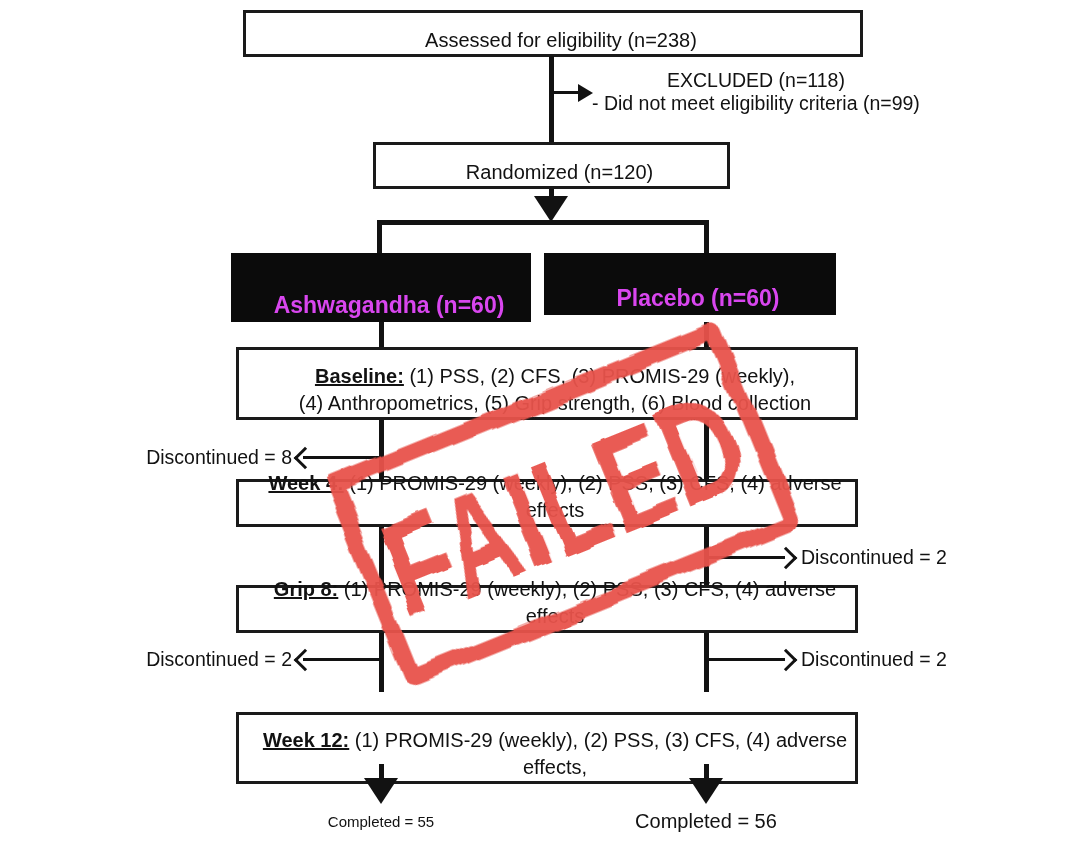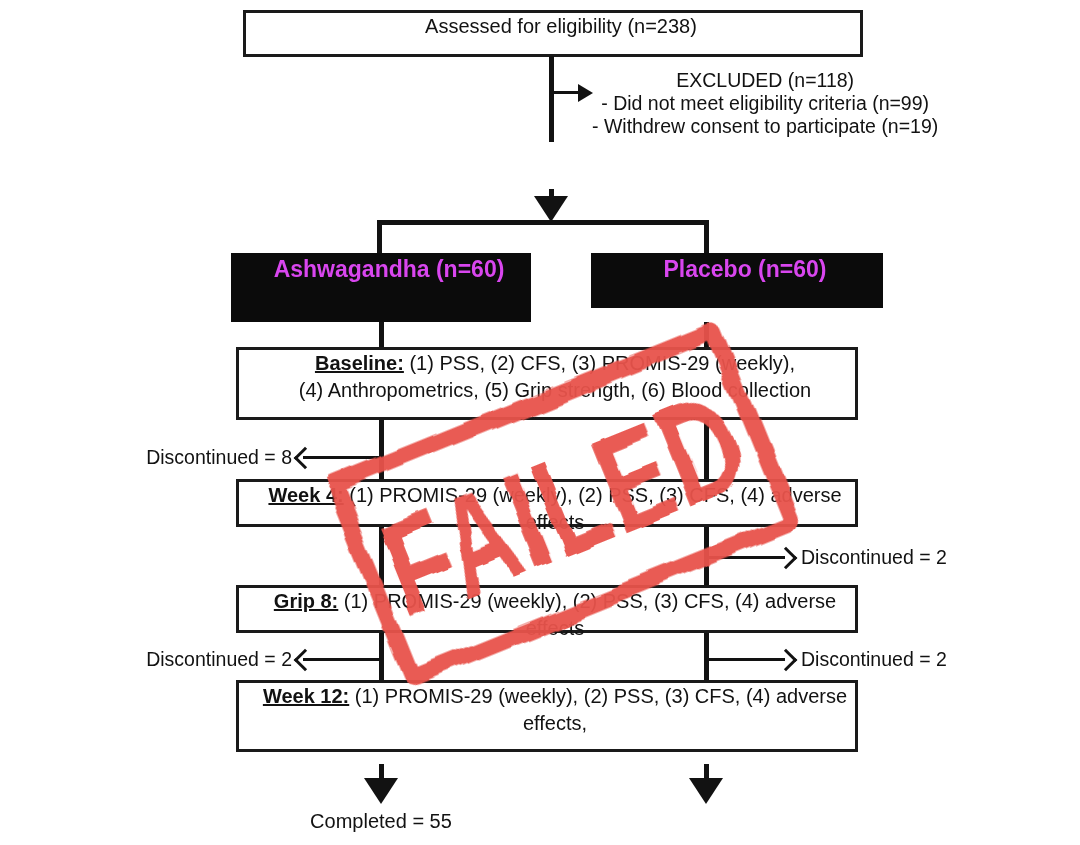--- a/index.html
+++ b/index.html
@@ -1,19 +1,19 @@
 <!DOCTYPE html>
 <html><head>
 <meta charset="utf-8">
 <style>
   html,body{margin:0;padding:0;background:#fff;}
   .canvas{position:relative;width:1080px;height:845px;background:#ffffff;
           font-family:"Liberation Sans",sans-serif;color:#121212;overflow:hidden;}
   .box{position:absolute;box-sizing:border-box;border:3px solid #1a1a1a;background:#fff;
-       display:flex;flex-direction:column;align-items:center;justify-content:flex-start;
+       display:flex;flex-direction:column;align-items:center;justify-content:flex-end;
        text-align:center;font-size:20px;line-height:27px;padding-left:16px;}
   .box b{font-weight:bold;text-decoration:underline;}
   .arm{background:#0b0b0b;border-color:#0b0b0b;color:#d946ef;font-weight:bold;font-size:23px;}
   .vline,.hline{position:absolute;background:#121212;}
   .sidetext{position:absolute;font-size:19.5px;line-height:23px;white-space:nowrap;color:#121212;}
   .alignr{text-align:right;}
   .tri-down{position:absolute;width:0;height:0;border-left:17px solid transparent;
             border-right:17px solid transparent;border-top:26px solid #121212;}
   .tri-right{position:absolute;width:0;height:0;border-top:9px solid transparent;
              border-bottom:9px solid transparent;border-left:15px solid #121212;}
@@ -43,35 +43,37 @@
   </div>
 
   <div class="vline" style="left:549px;top:56px;width:5px;height:86px;"></div>
 
   <div class="hline" style="left:553px;top:91px;width:26px;height:3px;"></div>
   <div class="tri-right" style="left:578px;top:84px;"></div>
 
   <div class="sidetext excl" style="left:592px;top:69px;">
     <span>EXCLUDED (n=118)</span>
     <span>- Did not meet eligibility criteria (n=99)</span>
-    <span>- Withdrew consent to participate (n=19)</span>
   </div>
 
+  <div class="box" style="left:373px;top:142px;width:357px;height:47px;">
+    <span>Randomized (n=120)</span>
+  </div>
 
   <div class="vline" style="left:549px;top:189px;width:5px;height:10px;"></div>
   <div class="tri-down" style="left:534px;top:196px;"></div>
 
   <div class="hline" style="left:377px;top:220px;width:332px;height:5px;"></div>
   <div class="vline" style="left:377px;top:220px;width:5px;height:33px;"></div>
   <div class="vline" style="left:704px;top:220px;width:5px;height:33px;"></div>
 
   <div class="box arm" style="left:231px;top:253px;width:300px;height:69px;">
     <span>Ashwagandha (n=60)</span>
   </div>
-  <div class="box arm" style="left:591px;top:253px;width:292px;height:55px;">
+  <div class="box arm" style="left:544px;top:253px;width:292px;height:62px;">
     <span>Placebo (n=60)</span>
   </div>
 
   <div class="vline" style="left:379px;top:322px;width:5px;height:25px;"></div>
   <div class="vline" style="left:704px;top:322px;width:5px;height:25px;"></div>
 
   <div class="box" style="left:236px;top:347px;width:622px;height:73px;">
     <div>
       <b>Baseline:</b><span> (1) PSS, (2) CFS, (3) PROMIS-29 (weekly),</span>
     </div>
@@ -108,31 +110,32 @@
   <div class="vline" style="left:704px;top:633px;width:5px;height:59px;"></div>
 
   <div class="hline" style="left:303px;top:658px;width:78px;height:3px;"></div>
   <div class="chev chev-left" style="left:297px;top:652px;"></div>
   <div class="sidetext alignr" style="left:142px;top:648px;width:150px;">Discontinued = 2</div>
 
   <div class="hline" style="left:707px;top:658px;width:78px;height:3px;"></div>
   <div class="chev chev-right" style="left:778px;top:652px;"></div>
   <div class="sidetext" style="left:801px;top:648px;">Discontinued = 2</div>
 
-  <div class="box" style="left:236px;top:680px;width:622px;height:72px;">
+  <div class="box" style="left:236px;top:712px;width:622px;height:72px;">
     <div>
       <b>Week 12:</b><span> (1) PROMIS-29 (weekly), (2) PSS, (3) CFS, (4) adverse effects,</span>
     </div>
   </div>
 
   <div class="vline" style="left:379px;top:764px;width:5px;height:16px;"></div>
   <div class="tri-down" style="left:364px;top:778px;"></div>
   <div class="vline" style="left:704px;top:764px;width:5px;height:16px;"></div>
   <div class="tri-down" style="left:689px;top:778px;"></div>
 
-  <div class="sidetext" style="left:281px;top:810px;width:200px;text-align:center;font-size:20px;">Completed = 55</div>
+  <div class="sidetext" style="left:281px;top:810px;width:200px;text-align:center;font-size:15px;">Completed = 55</div>
+  <div class="sidetext" style="left:606px;top:810px;width:200px;text-align:center;font-size:20px;">Completed = 56</div>
 
   <svg class="stamp" viewBox="0 0 430 228">
     <rect x="10" y="10" width="410" height="208" rx="4" fill="none" stroke-width="17" stroke="#e8534c"></rect>
     <text x="215" y="165" text-anchor="middle" font-size="141" letter-spacing="1" textLength="374" lengthAdjust="spacingAndGlyphs" fill="#e8534c">FAILED</text>
   </svg>
 
 </div>
 
 </body></html>

